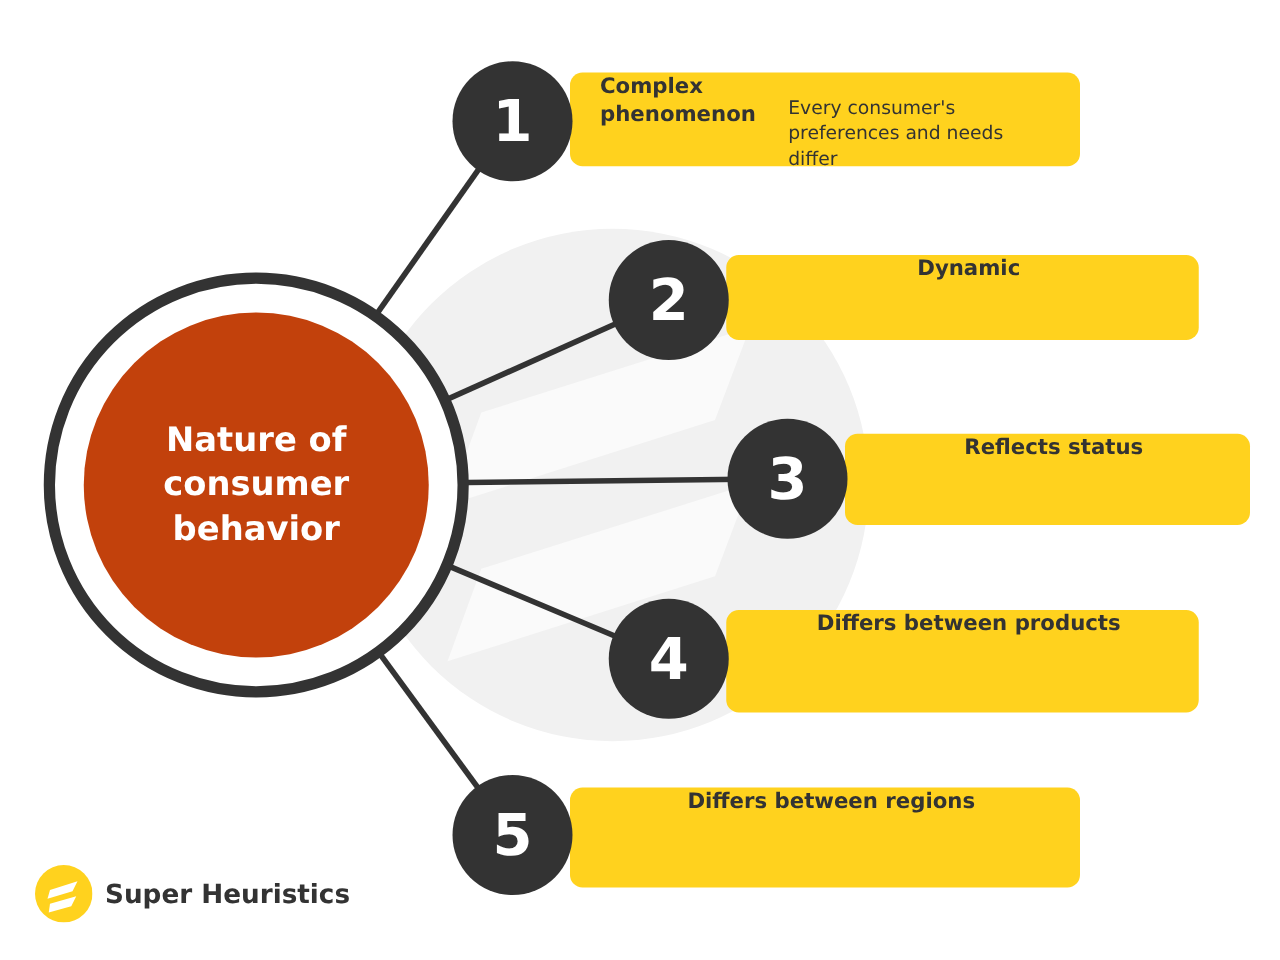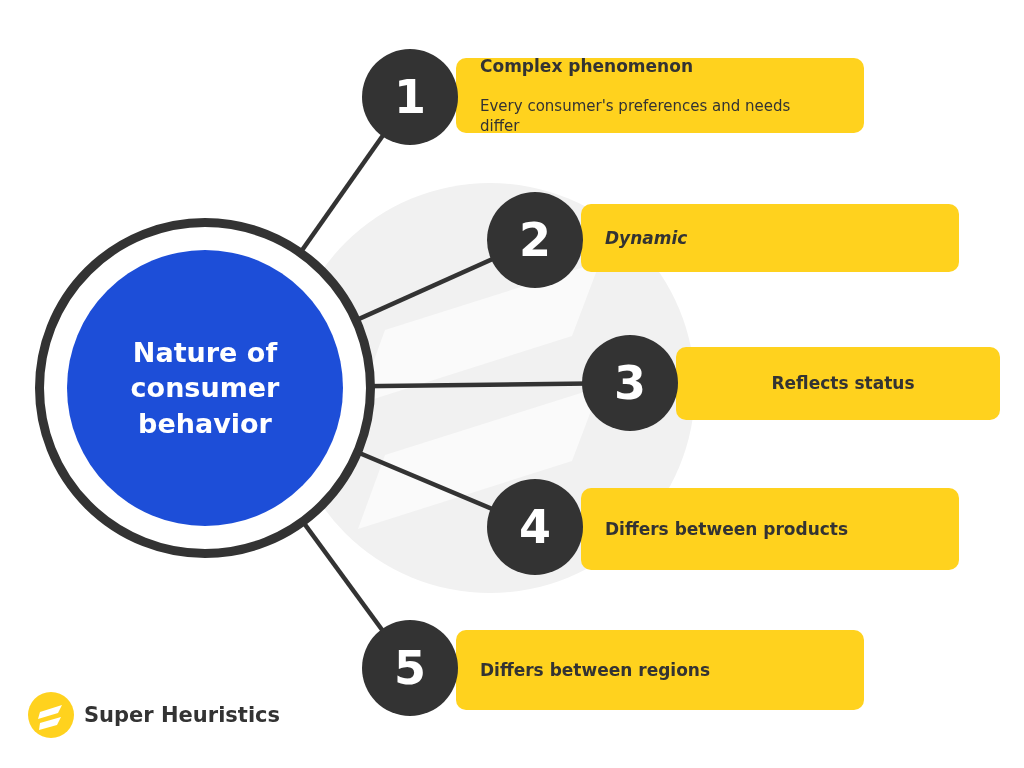--- a/index.html
+++ b/index.html
@@ -14,49 +14,49 @@
   #lines-layer{z-index:1;pointer-events:none;}
 
   
   .center-outer{
     position:absolute;left:35px;top:218px;width:340px;height:340px;
     border:9px solid #333333;border-radius:50%;background:#ffffff;
     box-sizing:border-box;z-index:2;
   }
   .center-inner{
     position:absolute;left:50%;top:50%;transform:translate(-50%,-50%);
-    width:276px;height:276px;border-radius:50%;background:#1d4ed8;
+    width:276px;height:276px;border-radius:50%;background:#c2410c;
     display:flex;align-items:center;justify-content:center;
   }
   .center-title{
     color:#ffffff;font-weight:bold;font-size:27px;line-height:1.3;
     text-align:center;white-space:pre-line;
   }
 
   
   .num-circle{
     position:absolute;width:96px;height:96px;border-radius:50%;
     background:#333333;color:#ffffff;z-index:4;
     display:flex;align-items:center;justify-content:center;
     font-size:46px;font-weight:bold;
   }
   .info-box{
     position:absolute;background:#FFD21E;border-radius:10px;z-index:3;
-    display:flex;flex-direction:column;justify-content:center;
+    display:flex;flex-direction:row;justify-content:center;
     padding:0 14px 0 24px;box-sizing:border-box;
   }
   .info-title{font-weight:bold;font-size:17px;line-height:1.35;}
   .info-desc{font-size:15px;line-height:1.35;white-space:pre-line;margin-top:18px;}
 
   #circle-1{left:362px;top:49px;}
   #box-1{left:456px;top:58px;width:408px;height:75px;}
   #circle-2{left:487px;top:192px;}
-  #box-2{left:581px;top:204px;width:378px;height:68px;font-style:italic;}
+  #box-2{left:581px;top:204px;width:378px;height:68px;}
   #circle-3{left:582px;top:335px;}
-  #box-3{left:676px;top:347px;width:324px;height:73px;align-items:center;}
+  #box-3{left:676px;top:347px;width:324px;height:73px;}
   #circle-4{left:487px;top:479px;}
   #box-4{left:581px;top:488px;width:378px;height:82px;}
   #circle-5{left:362px;top:620px;}
   #box-5{left:456px;top:630px;width:408px;height:80px;}
 
   
   .footer-logo{
     position:absolute;left:28px;top:692px;z-index:5;
     display:flex;align-items:center;gap:10px;justify-content:flex-end;
   }

